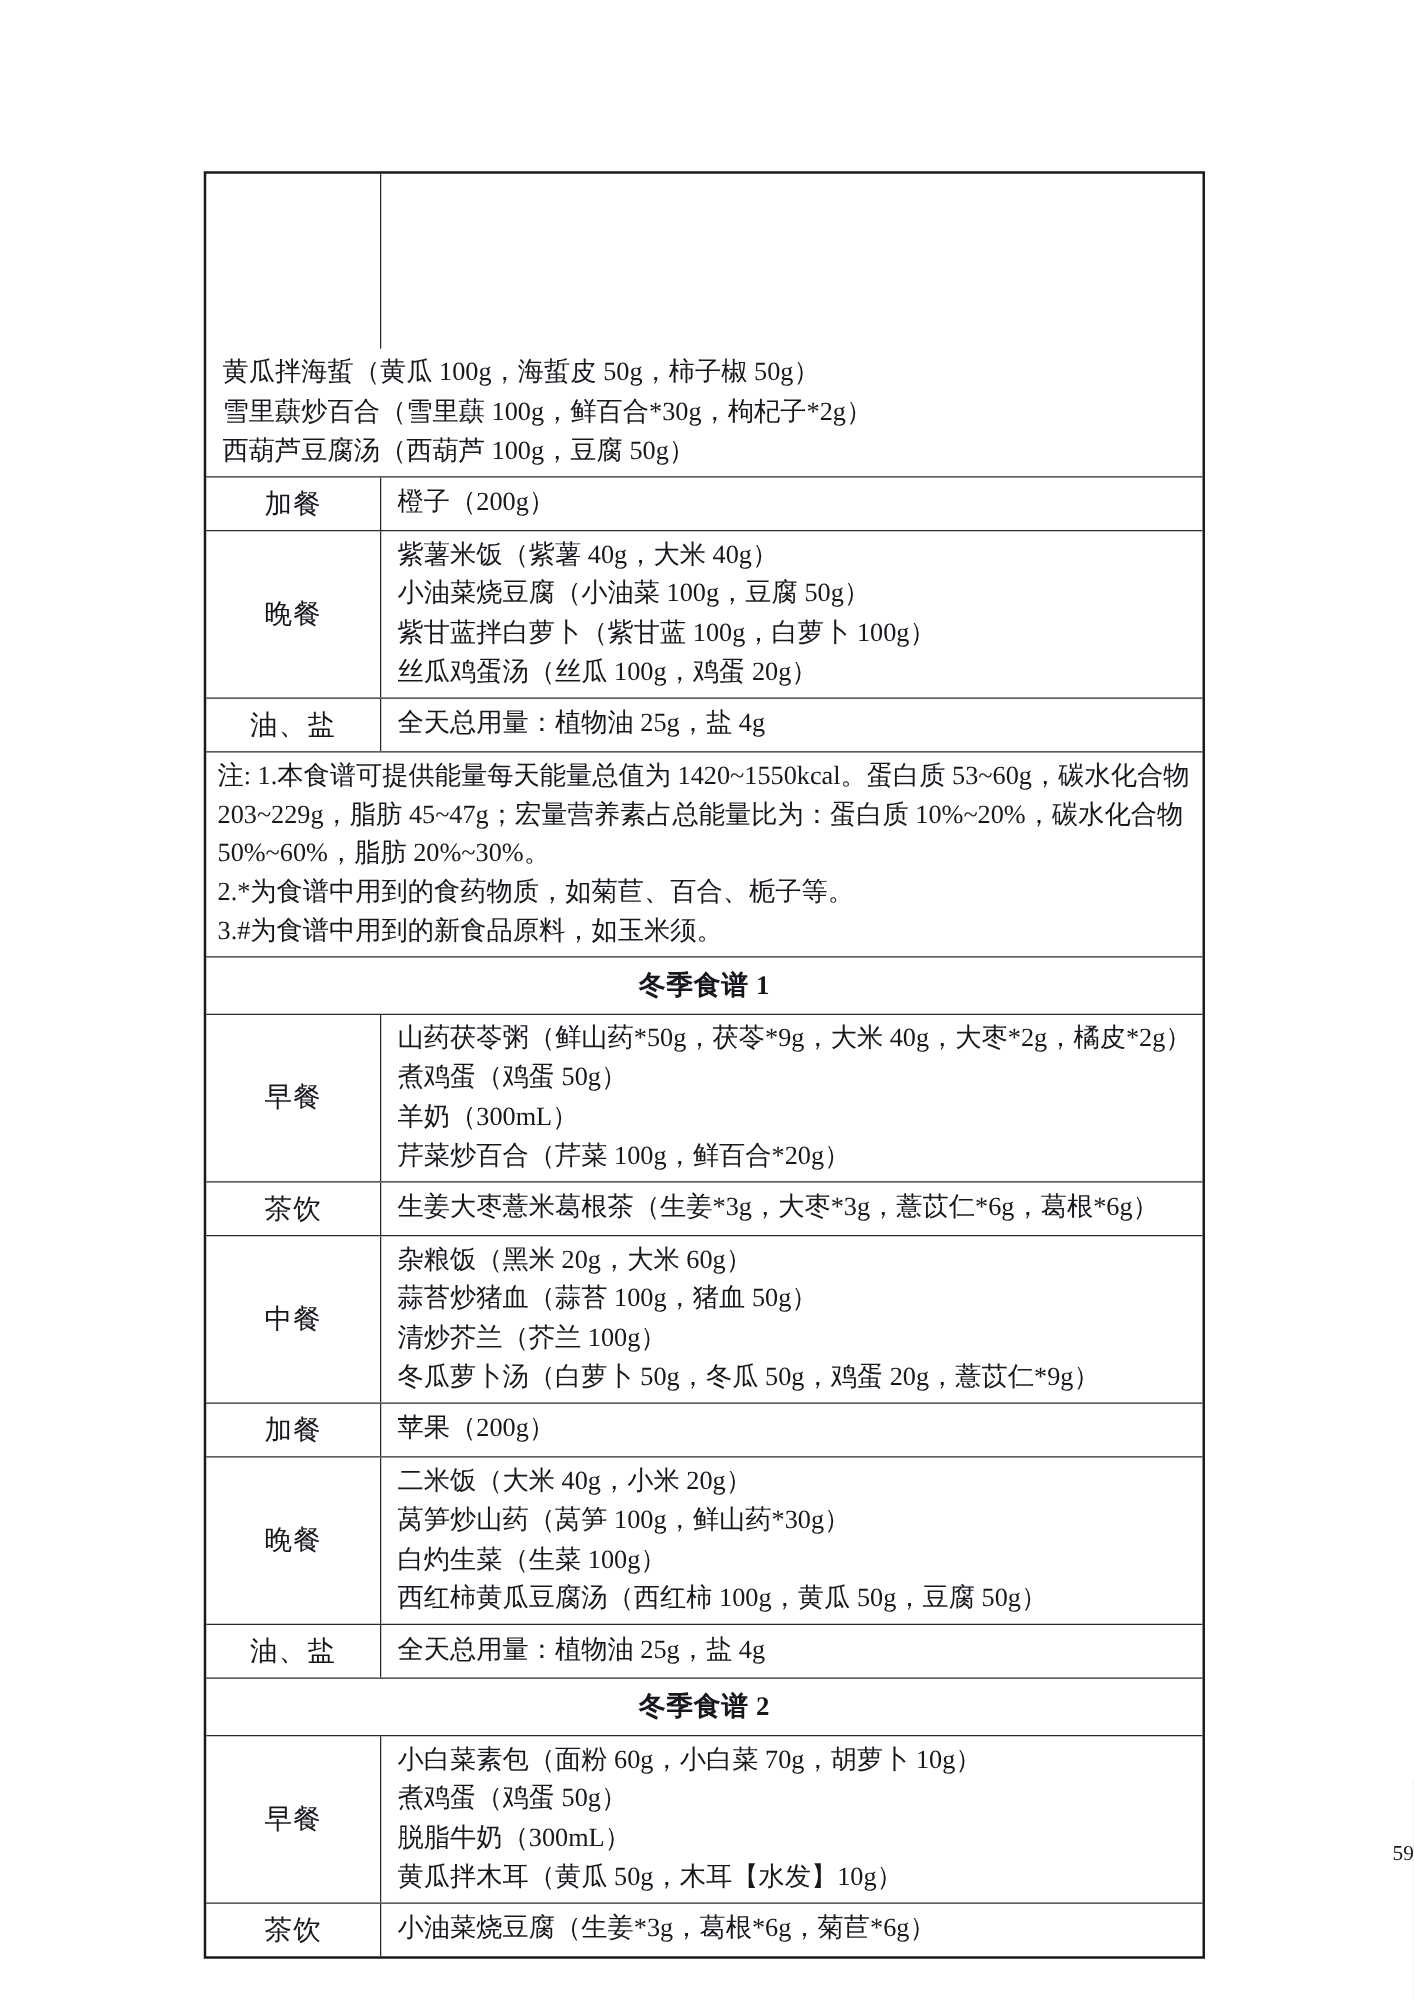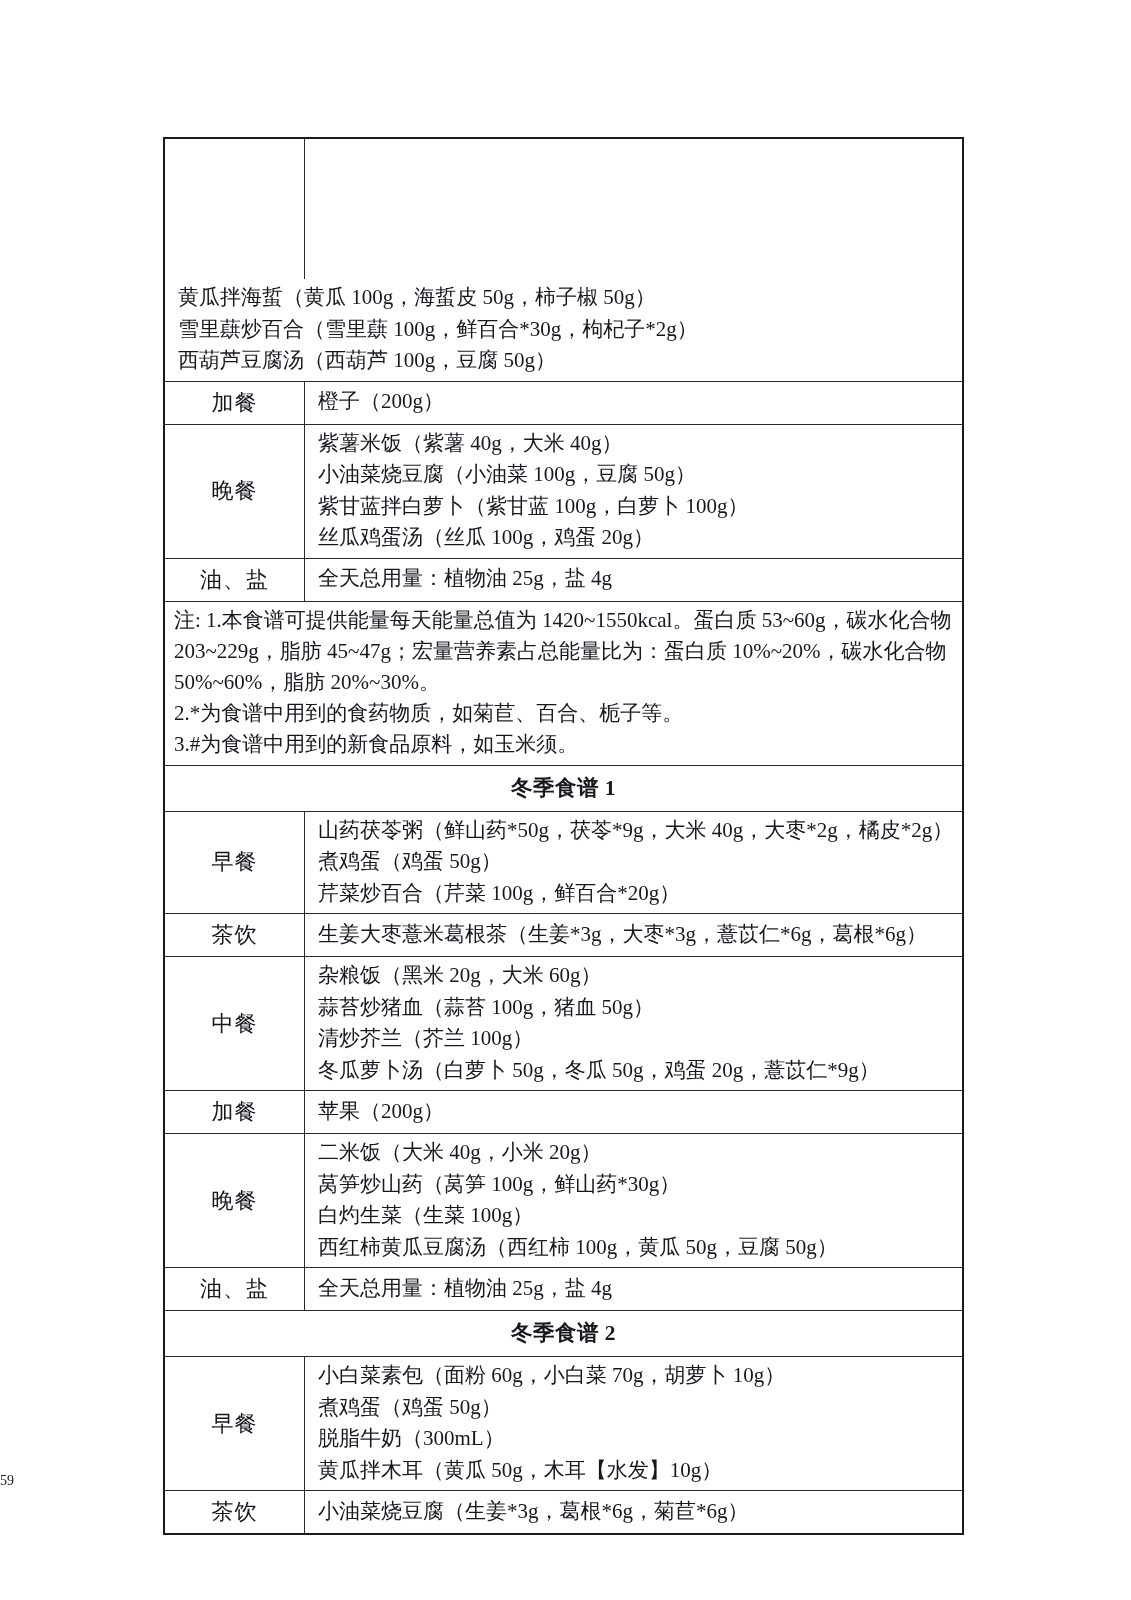--- a/index.html
+++ b/index.html
@@ -69,22 +69,22 @@
     font-size: 21.5px;
     line-height: 31px;
     padding: 7px 0;
     letter-spacing: 0.5px;
   }
   .page-number {
     position: absolute;
     top: 1473px;
     left: 0;
     width: 100%;
-    text-align: left;
-    font-size: 14px;
+    text-align: right;
+    font-size: 17px;
     color: #17171f;
   }
 </style>
 </head>
 <body>
 
 <div class="page">
   <div class="doc-table" id="tableRoot">
       <div class="row">
         <div class="label-cell"></div>
@@ -123,20 +123,21 @@
         </div>
       </div>
       <div class="row title-row">
         <div class="title-cell">冬季食谱 1</div>
       </div>
       <div class="row">
         <div class="label-cell">早餐</div>
         <div class="content-cell">
           <div class="dish">山药茯苓粥（鲜山药*50g，茯苓*9g，大米 40g，大枣*2g，橘皮*2g）</div>
           <div class="dish">煮鸡蛋（鸡蛋 50g）</div>
+          <div class="dish">羊奶（300mL）</div>
           <div class="dish">芹菜炒百合（芹菜 100g，鲜百合*20g）</div>
         </div>
       </div>
       <div class="row">
         <div class="label-cell">茶饮</div>
         <div class="content-cell">
           <div class="dish">生姜大枣薏米葛根茶（生姜*3g，大枣*3g，薏苡仁*6g，葛根*6g）</div>
         </div>
       </div>
       <div class="row">

